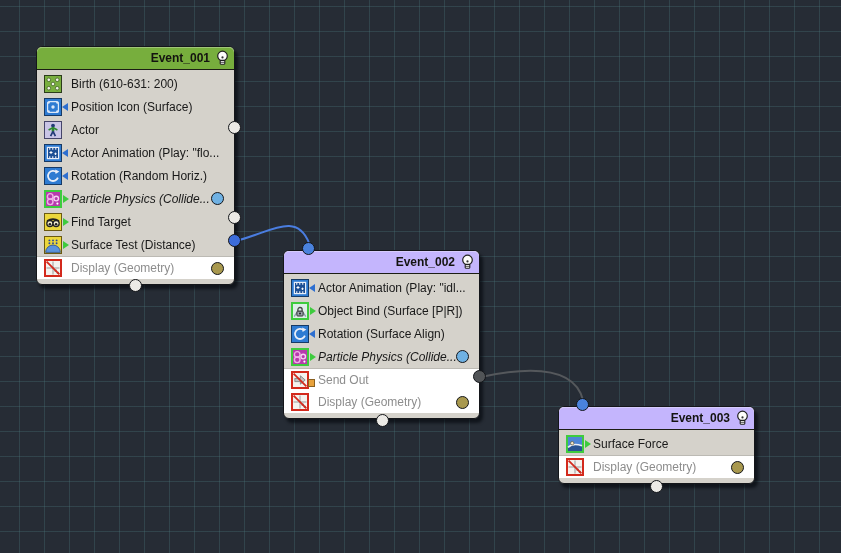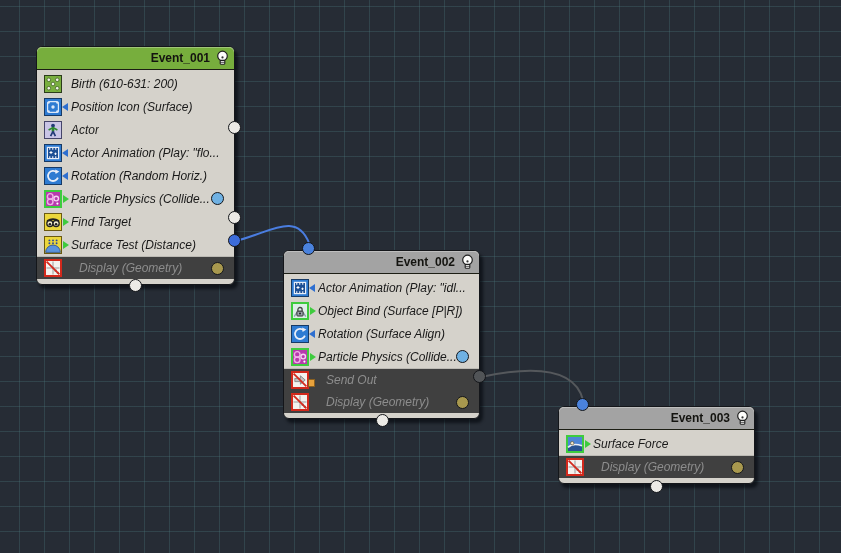--- a/index.html
+++ b/index.html
@@ -25,29 +25,29 @@
   }
   .node-header{
     height:22px;display:flex;align-items:center;justify-content:flex-end;
     gap:5px;padding:0 4px 0 8px;
     border-bottom:1px solid #1c1e14;
     border-radius:5px 5px 0 0;
     box-shadow:inset 0 1px 0 rgba(255,255,255,0.30);
     font-size:12px;font-weight:700;color:#141410;
   }
   .hdr-green{background:#77ae3d;}
-  .hdr-orange{background:#a3a3a3;}
+  .hdr-orange{background:#c4b5fd;}
   .node-body{padding:2px 0 5px 0;}
   .row{
     height:23px;display:flex;align-items:center;
     padding-left:7px;font-size:12px;color:#191919;white-space:nowrap;
   }
-  .row.muted{color:#8d8d8d;background:#404040;border-top:1px solid #bcbab4;height:22px;gap:8px;}
+  .row.muted{color:#8d8d8d;background:#ffffff;border-top:1px solid #bcbab4;height:22px;}
   .row.italic .lbl{font-style:italic;}
-  .lbl{overflow:hidden;font-style:italic;}
+  .lbl{overflow:hidden;}
   .icon-wrap{position:relative;width:18px;height:18px;margin-right:9px;flex:none;}
   .icon-wrap svg{display:block;}
   .arrow{position:absolute;top:50%;transform:translateY(-50%);width:0;height:0;}
   .arr-blue{right:-6px;border-top:4.5px solid transparent;border-bottom:4.5px solid transparent;border-right:6px solid #2e6fd0;}
   .arr-green{right:-7px;border-top:4.5px solid transparent;border-bottom:4.5px solid transparent;border-left:6.5px solid #3ecb3e;}
   .sq-orange{position:absolute;right:-6px;top:8px;width:5px;height:6px;background:#e8a23c;border:1px solid #8a6020;}
 
   .port{
     width:13px;height:13px;border-radius:50%;
     border:1.5px solid #14161a;box-sizing:border-box;z-index:3;

